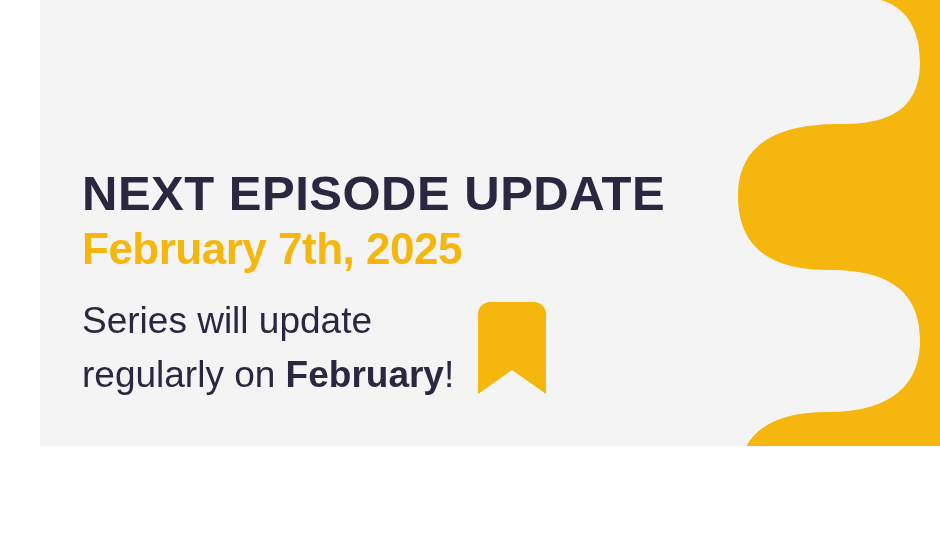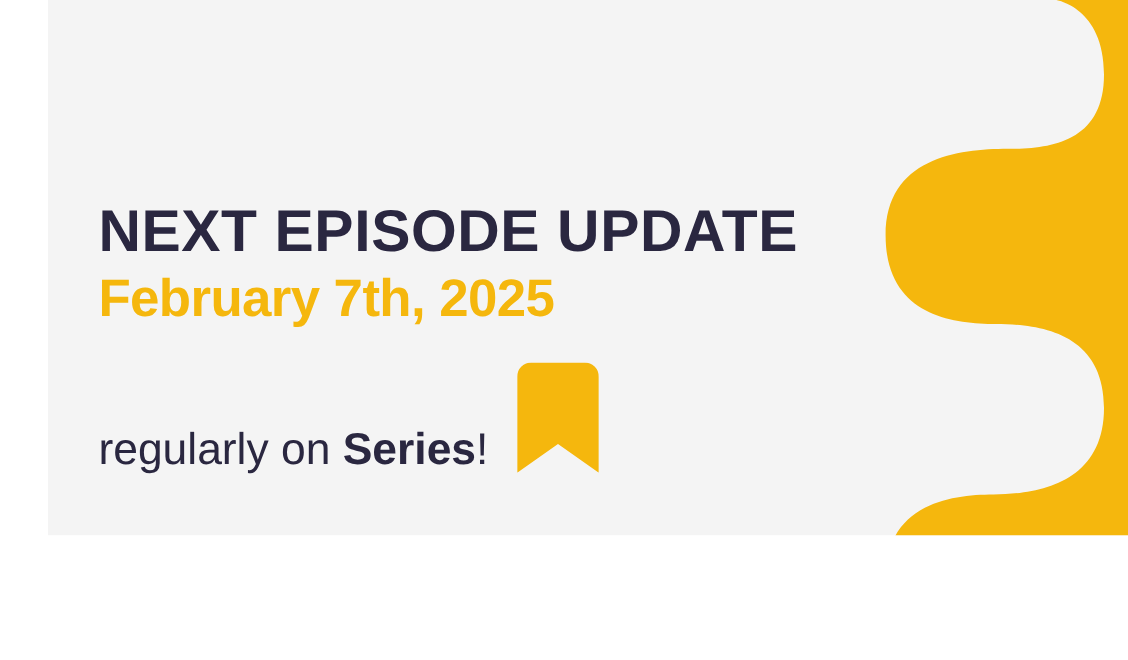--- a/index.html
+++ b/index.html
@@ -119,21 +119,21 @@
     </svg>
   </div>
 
   <div id="text-block">
 
     <h1 id="eyebrow-heading">NEXT EPISODE UPDATE</h1>
 
     <h2 id="date-heading">February 7th, 2025</h2>
 
     <div id="subtitle-row">
-      <p id="subtitle-text"><br><span>regularly on </span><span class="strong">Series</span><span>!</span></p>
+      <p id="subtitle-text"><span>Series will update</span><br><span>regularly on </span><span class="strong">February</span><span>!</span></p>
 
       <span id="bookmark-icon">
         <svg width="68" height="92" viewBox="0 0 68 92" xmlns="http://www.w3.org/2000/svg" aria-hidden="true">
           <path d="
               M 0 12
               A 12 12 0 0 1 12 0
               L 56 0
               A 12 12 0 0 1 68 12
               L 68 92
               L 34 68

